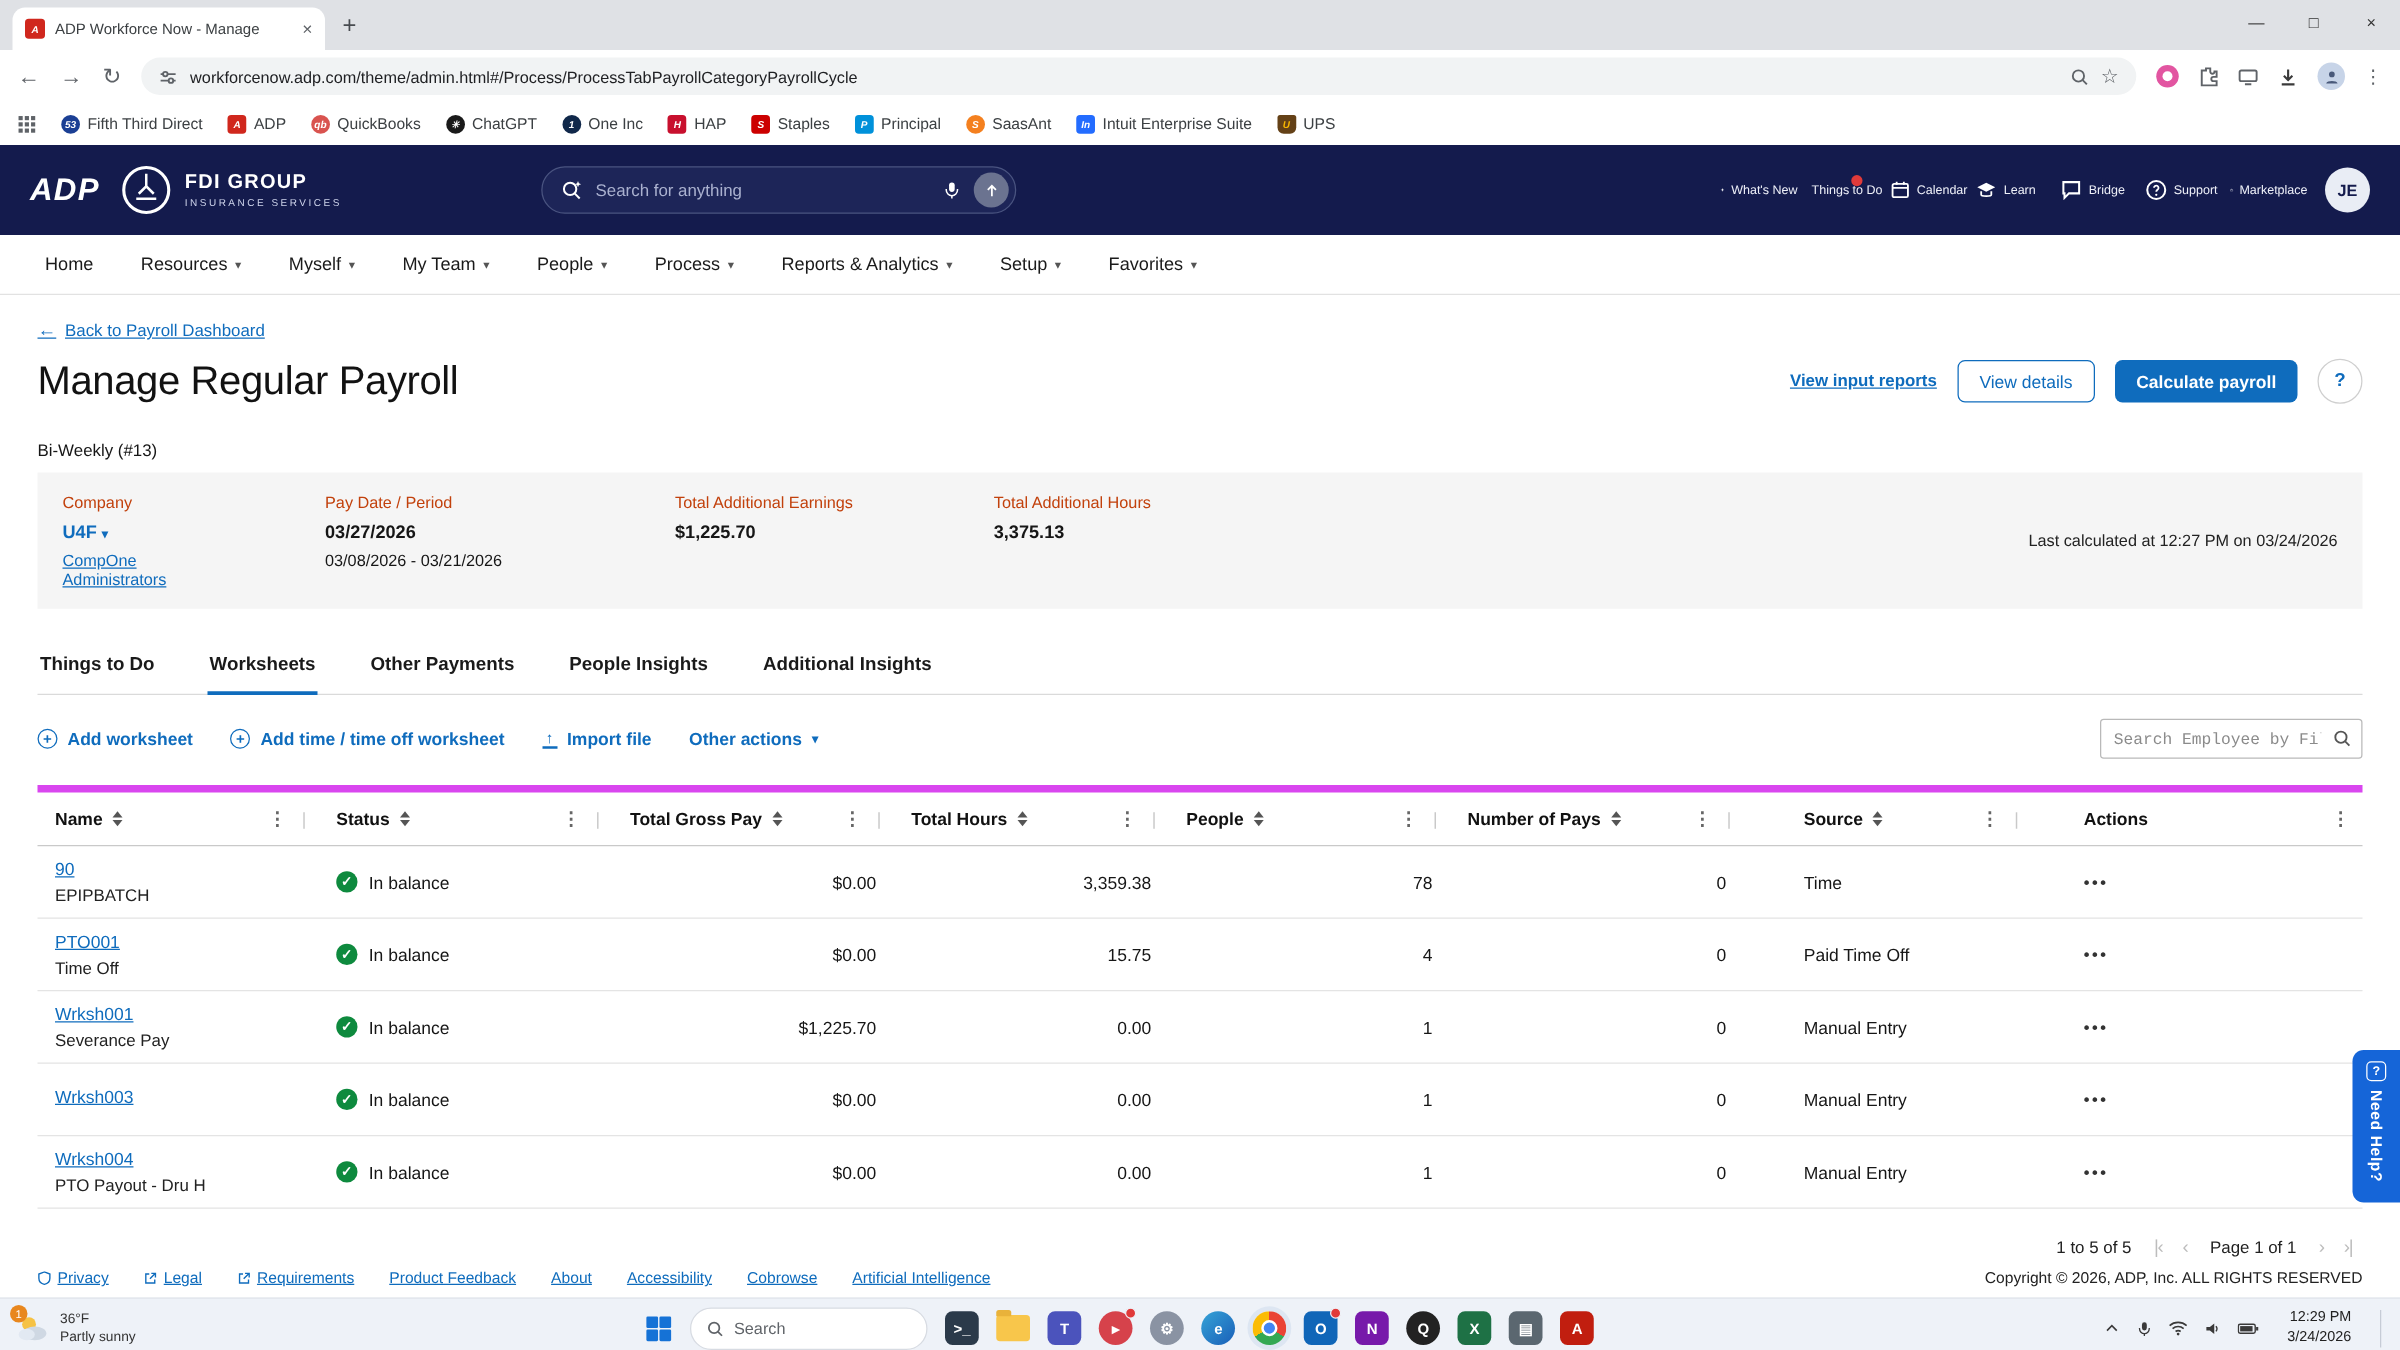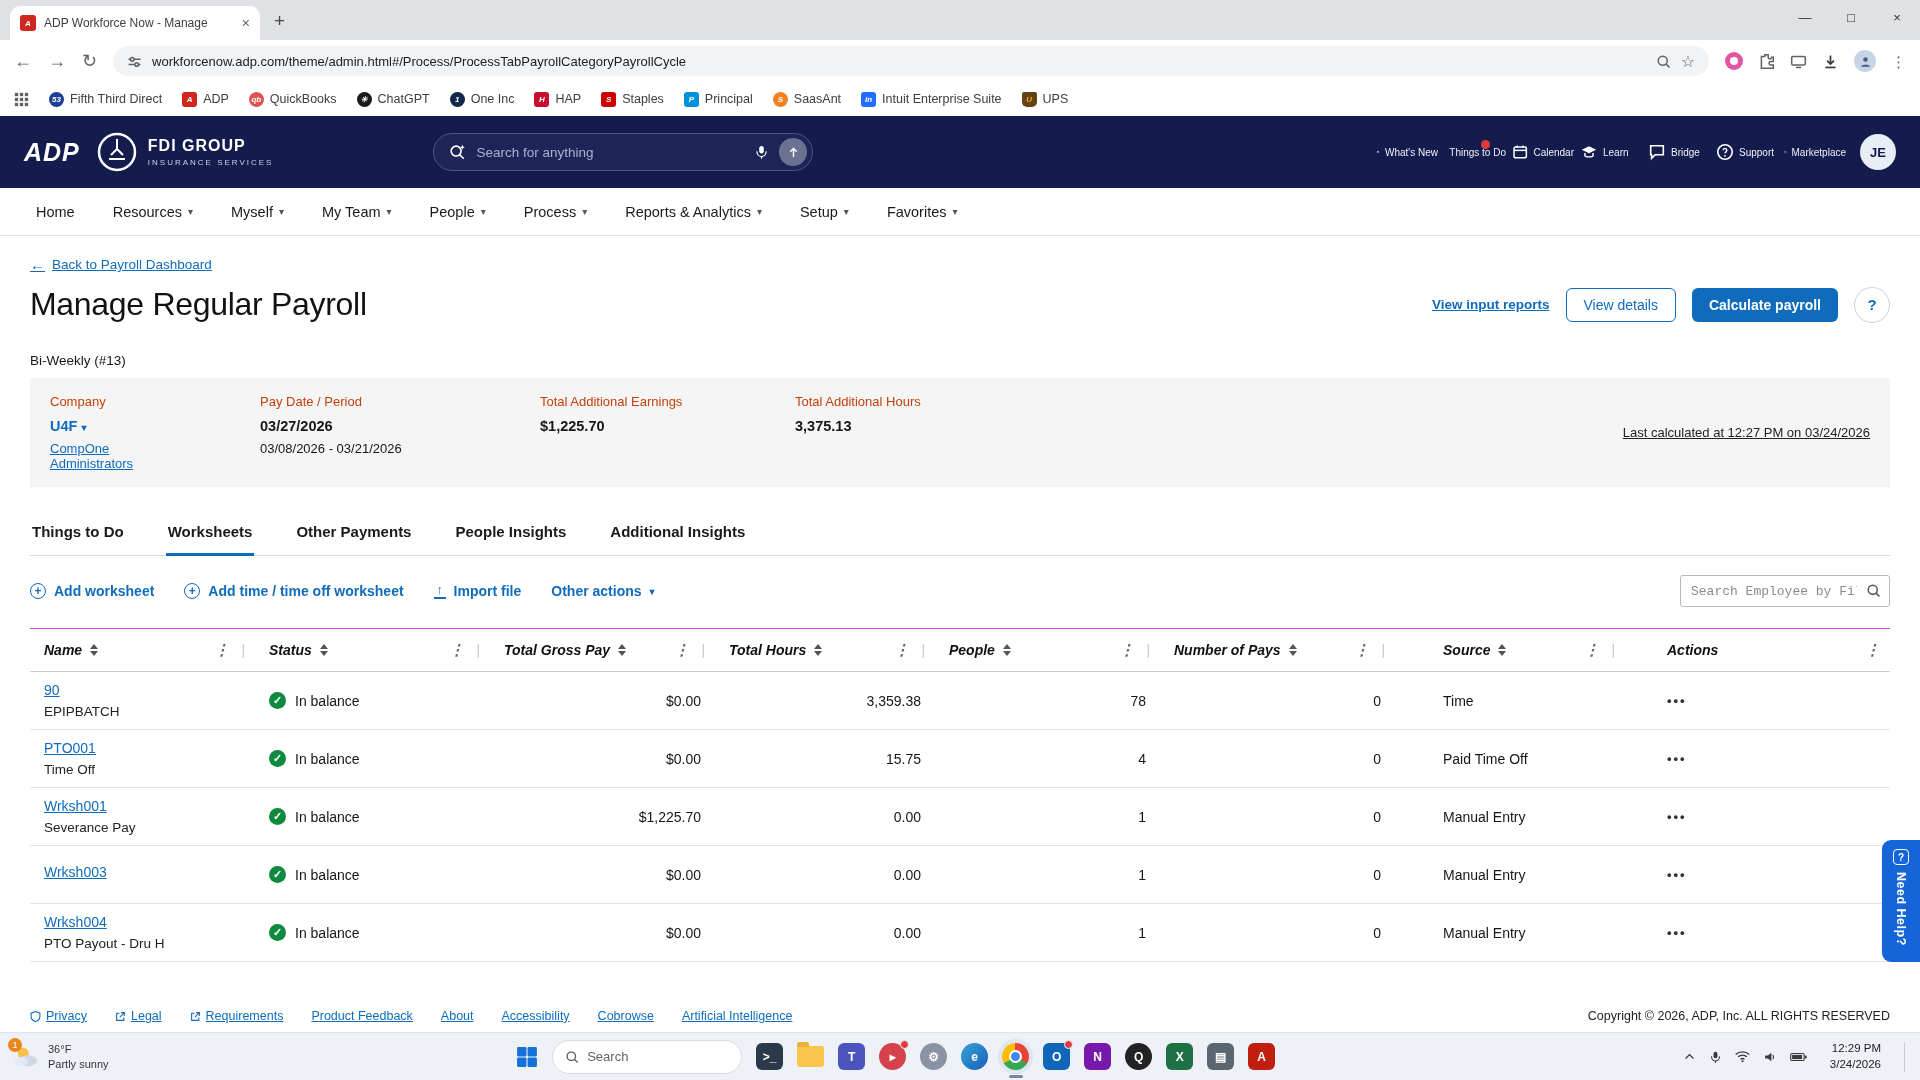--- a/index.html
+++ b/index.html
@@ -67,40 +67,40 @@
   .help-btn { width:36px; height:36px; border-radius:50%; border:1px solid #cfcfcf; color:#0f6cbd; font-weight:bold; font-size:15px; display:flex; align-items:center; justify-content:center; background:#fff; }
 
   .cycle { margin-top:30px; font-size:13.5px; }
   .summary { margin-top:10px; background:#f5f5f5; padding:16px 20px; display:flex; align-items:flex-start; }
   .sum-col { margin-right:65px; }
   .sum-label { font-size:13px; color:#c2410c; }
   .sum-value { font-size:14.5px; font-weight:bold; margin-top:9px; }
   .sum-sub { font-size:13px; margin-top:7px; }
   .company-val { color:#0f6cbd; }
   .u-link { color:#0f6cbd; text-decoration:underline; }
-  .last-calc { margin-left:auto; align-self:center; font-size:13px; color:#222;text-decoration:underline; }
+  .last-calc { margin-left:auto; align-self:center; font-size:13px; color:#222; }
 
   .tabs { display:flex; gap:40px; margin-top:30px; border-bottom:1px solid #dadada; font-size:15px; font-weight:bold; color:#1a1a1a; }
   .tab-item { padding:6px 2px 13px; }
   .tab-item.active { border-bottom:3px solid #0f6cbd; margin-bottom:-1px; }
 
   .toolbar { display:flex; align-items:center; gap:30px; margin-top:14px; height:42px; }
   .tool-link { color:#0f6cbd; font-size:14px; font-weight:bold; display:flex; align-items:center; gap:8px; }
   .plus-circle { width:16px; height:16px; border:1.5px solid #0f6cbd; border-radius:50%; display:flex; align-items:center; justify-content:center; font-size:12px; line-height:1; }
   .upload-ico { display:flex; flex-direction:column; align-items:center; font-size:12px; line-height:1; }
   .upload-ico i { font-style:normal; }
   .upload-ico .bar { width:12px; border-bottom:2px solid #0f6cbd; margin-top:1px; }
   .emp-search { margin-left:auto; position:relative; }
   .emp-search input { width:210px; height:32px; border:1px solid #b9b9b9; border-radius:3px; padding:0 32px 0 10px; font-size:13px; font-family:Liberation Mono, monospace; color:#333; }
   .emp-search input::placeholder { color:#8b8b8b; }
   .emp-search .mag { position:absolute; right:9px; top:8px; color:#555; }
 
   
   .grid { display:grid; grid-template-columns:225px 235px 225px 220px 225px 235px 230px auto; }
-  .thead { margin-top:16px; border-top:1px solid #d946ef; border-bottom:1px solid #c9c9c9;font-style:italic; }
+  .thead { margin-top:16px; border-top:6px solid #d946ef; border-bottom:1px solid #c9c9c9; }
   .th { display:flex; align-items:center; padding:12px 10px 12px 14px; font-size:14px; font-weight:bold; color:#111; }
   .sort { display:flex; flex-direction:column; gap:2px; margin-left:8px; }
   .tri-up { width:0; height:0; border-left:4px solid transparent; border-right:4px solid transparent; border-bottom:5px solid #555; }
   .tri-dn { width:0; height:0; border-left:4px solid transparent; border-right:4px solid transparent; border-top:5px solid #555; }
   .col-kebab { margin-left:auto; color:#666; font-size:15px; }
   .col-div { color:#c9c9c9; margin-left:12px; font-weight:normal; }
   .trow { border-bottom:1px solid #e4e4e4; min-height:58px; align-items:center; }
   .td { padding:9px 10px 9px 14px; font-size:14px; display:flex; align-items:center; }
   .td.num { justify-content:flex-end; padding-right:14px; }
   .name-cell { flex-direction:column; align-items:flex-start; justify-content:center; gap:6px; }
@@ -645,20 +645,32 @@
       <div class="td num">$0.00</div>
       <div class="td num">0.00</div>
       <div class="td num">1</div>
       <div class="td num">0</div>
       <div class="td src-col">Manual Entry</div>
       <div class="td act-col">
           <span class="dots">•••</span>
         </div>
     </div>
 
+    <div class="pagination">
+      <span>1 to 5 of 5</span>
+      <span class="pg-group">
+        <span class="pg-ico">|‹</span>
+        <span class="pg-ico">‹</span>
+      </span>
+      <span>Page 1 of 1</span>
+      <span class="pg-group">
+        <span class="pg-ico">›</span>
+        <span class="pg-ico">›|</span>
+      </span>
+    </div>
   </div>
 
   <div class="need-help">
     <span class="nh-q">?</span>
     <span class="nh-text">Need Help?</span>
   </div>
 
   <div class="site-footer">
     <span class="f-link">
         <svg width="11" height="11" viewBox="0 0 20 20">

